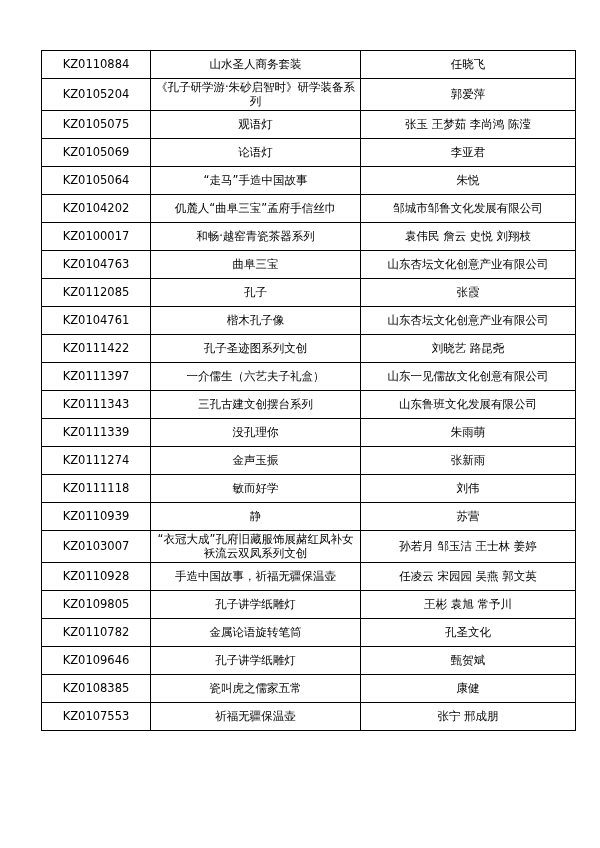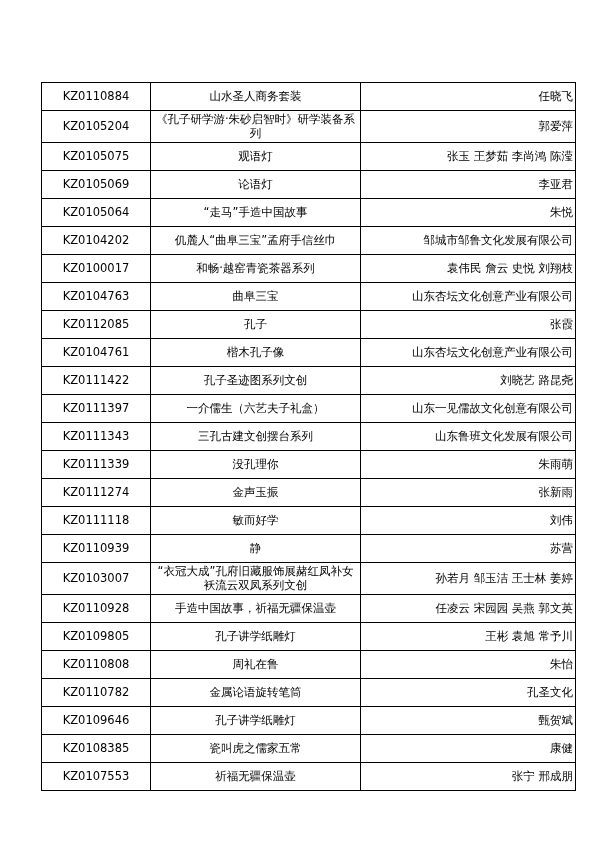--- a/index.html
+++ b/index.html
@@ -26,21 +26,20 @@
   .table-wrap {
     position: absolute;
     left: 41px;
     top: 50px;
     width: 519px;
   }
   table.doc-table {
     border-collapse: collapse;
     width: 519px;
     table-layout: fixed;
-    margin-top: 32px;
   }
   table.doc-table td {
     border: 1px solid #000000;
     height: 25px;
     padding: 1px 2px;
     text-align: center;
     vertical-align: middle;
     font-size: 11.5px;
     line-height: 1.25;
     font-family: "DejaVu Sans", "Liberation Sans", sans-serif;
@@ -50,21 +49,20 @@
   table.doc-table td.col-code {
     width: 104px;
     font-size: 11.5px;
     letter-spacing: 0px;
   }
   table.doc-table td.col-name {
     width: 205px;
   }
   table.doc-table td.col-person {
     width: 210px;
-    text-align: right;
   }
   .two-line {
     line-height: 1.35;
   }
 </style>
 </head>
 <body>
 
 <div class="page">
   <div class="table-wrap">
@@ -186,25 +184,20 @@
           <td class="col-name">手造中国故事，祈福无疆保温壶</td>
           <td class="col-person">任凌云 宋园园 吴燕 郭文英</td>
         </tr>
 
         <tr>
           <td class="col-code">KZ0109805</td>
           <td class="col-name">孔子讲学纸雕灯</td>
           <td class="col-person">王彬 袁旭 常予川</td>
         </tr>
 
-        <tr>
-          <td class="col-code">KZ0110808</td>
-          <td class="col-name">周礼在鲁</td>
-          <td class="col-person">朱怡</td>
-        </tr>
 
         <tr>
           <td class="col-code">KZ0110782</td>
           <td class="col-name">金属论语旋转笔筒</td>
           <td class="col-person">孔圣文化</td>
         </tr>
 
         <tr>
           <td class="col-code">KZ0109646</td>
           <td class="col-name">孔子讲学纸雕灯</td>

